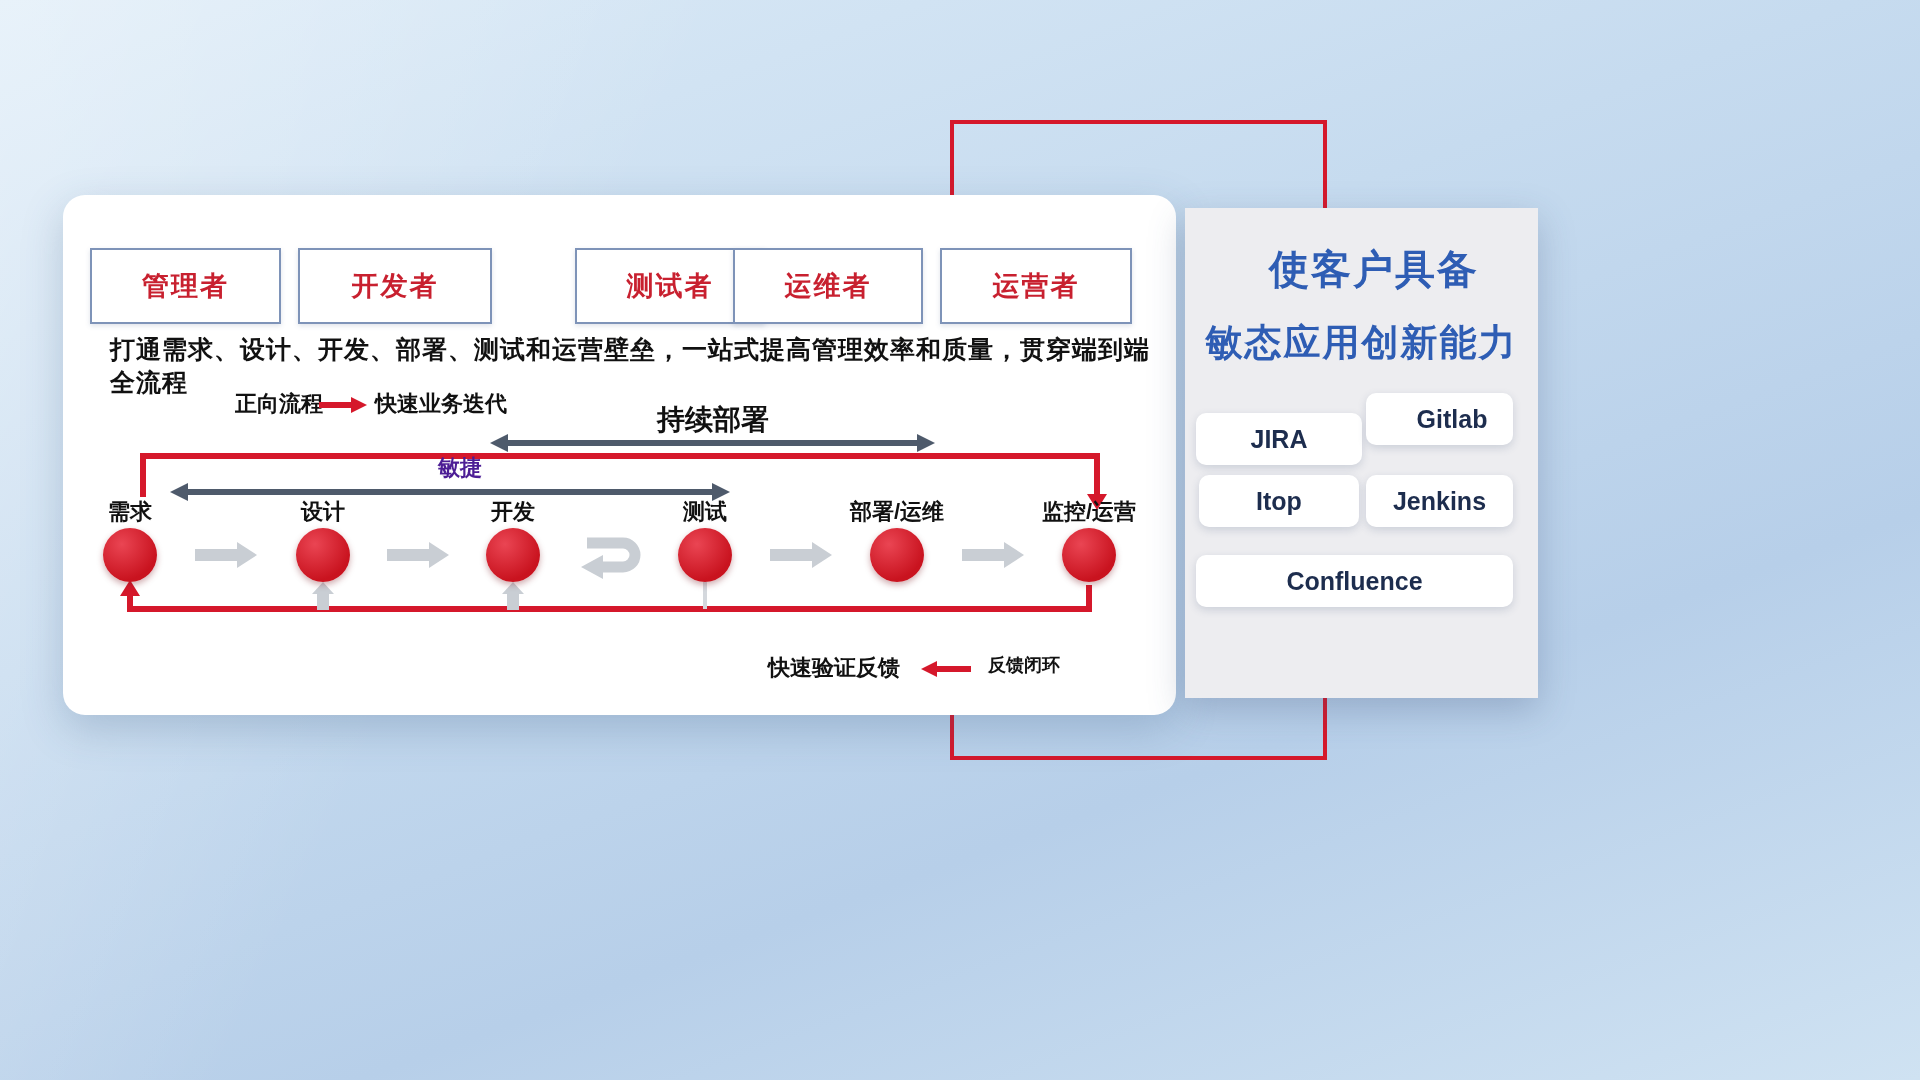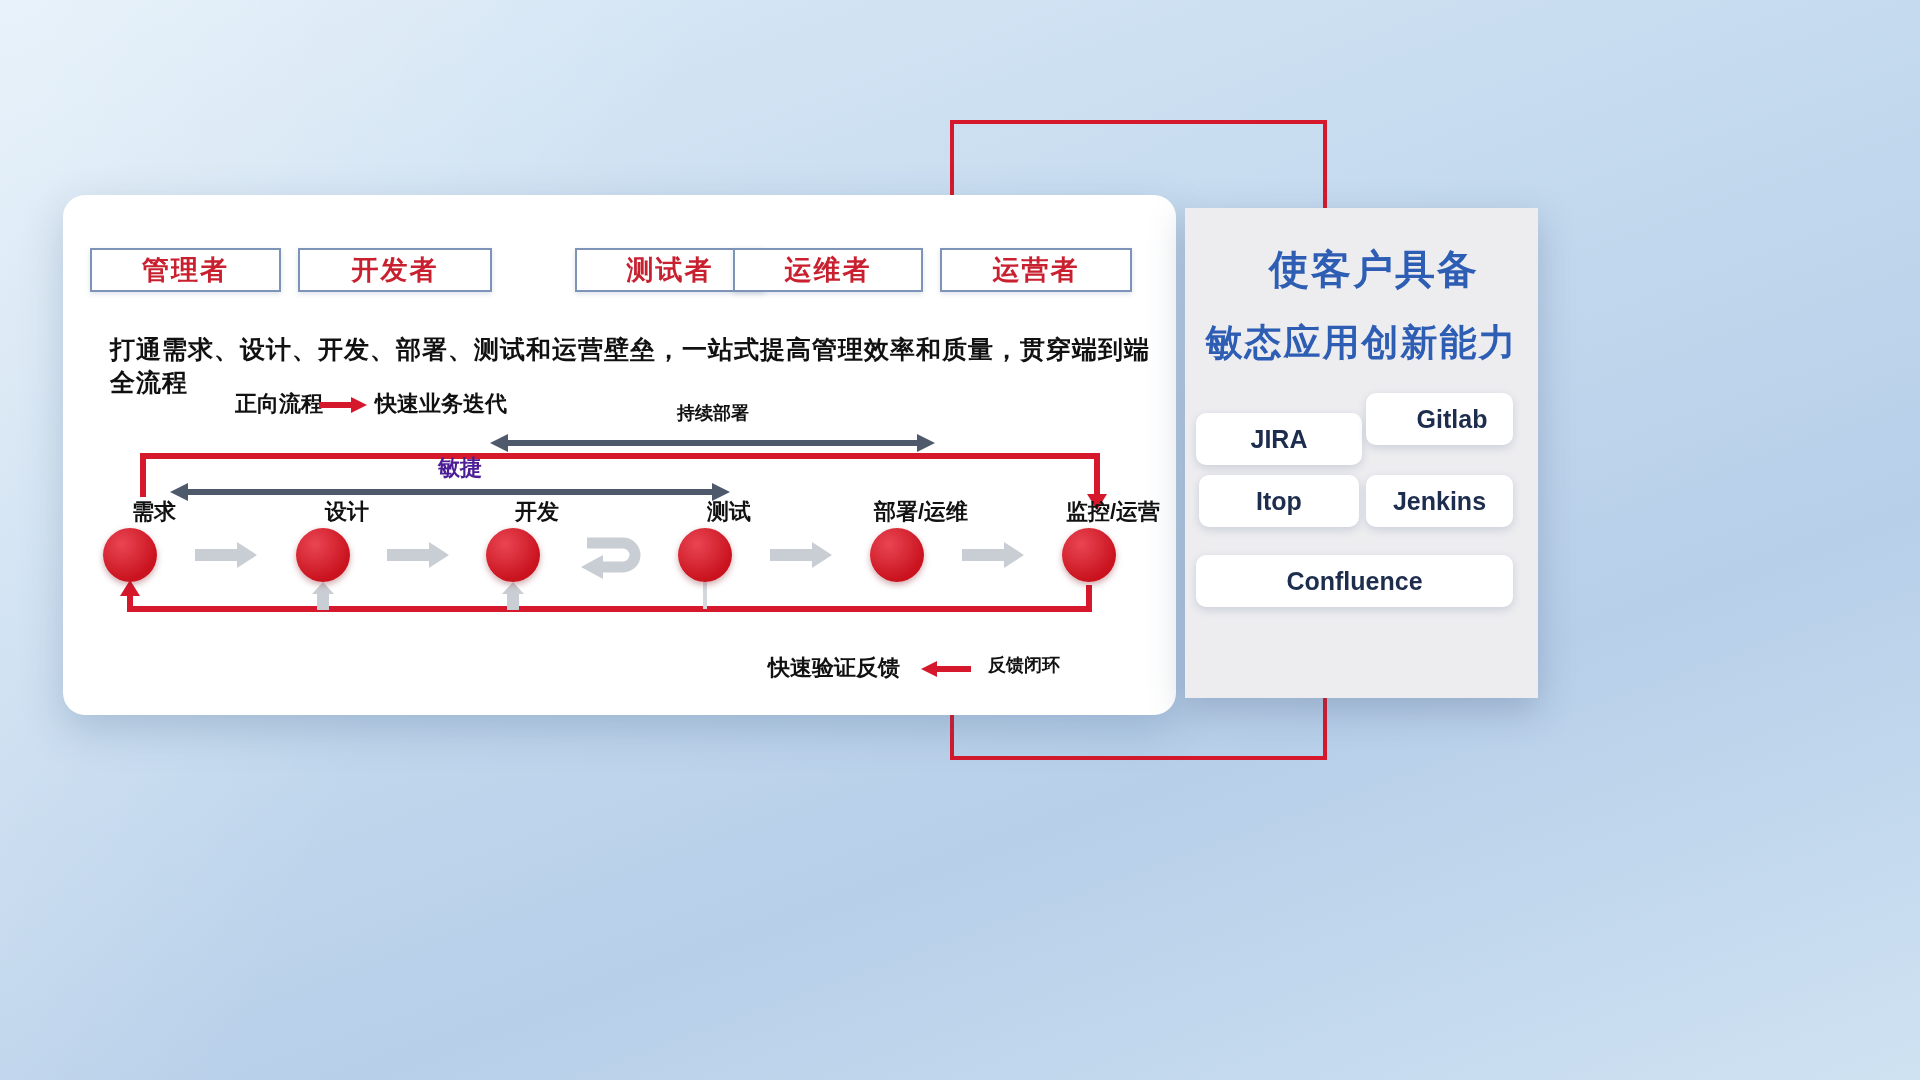--- a/index.html
+++ b/index.html
@@ -20,21 +20,21 @@
 
   
   .card {
     position:absolute; left:63px; top:195px; width:1113px; height:520px;
     background:#ffffff; border-radius:22px; z-index:2;
     box-shadow:0 14px 40px rgba(60,90,130,.25);
   }
 
   
   .role-box {
-    position:absolute; top:53px; height:44px; background:#fff;
+    position:absolute; top:53px; height:76px; background:#fff;
     border:2px solid #7e93b8; display:flex; align-items:center; justify-content:center;
     color:#c8202f; font-weight:bold; font-size:27px; letter-spacing:2px;
     box-shadow:0 2px 5px rgba(80,100,140,.18);
   }
   .rb1{left:27px;width:191px;} .rb2{left:235px;width:194px;} .rb3{left:468px;width:190px;margin-left:44px;}
   .rb4{left:670px;width:190px;} .rb5{left:877px;width:192px;}
 
   .desc {
     position:absolute; left:47px; top:138px; width:1040px;
     font-size:25px; font-weight:bold; color:#111; letter-spacing:1px;
@@ -58,21 +58,21 @@
   
   .darrow { position:absolute; height:18px; }
   .darrow .line { position:absolute; left:12px; right:12px; top:6px; height:6px; background:#4e5a6b; }
   .darrow .hl { position:absolute; left:0; top:0; width:0; height:0;
       border-right:18px solid #4e5a6b; border-top:9px solid transparent; border-bottom:9px solid transparent; }
   .darrow .hr { position:absolute; right:0; top:0; width:0; height:0;
       border-left:18px solid #4e5a6b; border-top:9px solid transparent; border-bottom:9px solid transparent; }
   .cd-arrow { left:427px; top:239px; width:445px; }
   .ag-arrow { left:107px; top:288px; width:560px; }
   .cd-label { position:absolute; left:650px; top:206px; transform:translateX(-50%);
-      font-size:18px; font-weight:bold; color:#111; }
+      font-size:28px; font-weight:bold; color:#111; }
   .ag-label { position:absolute; left:397px; top:258px; transform:translateX(-50%);
       font-size:22px; font-weight:bold; color:#4c1d95; }
 
   
   .redline { position:absolute; background:#d5182b; }
   .r-top    { left:77px; top:258px; width:960px; height:6px; }
   .r-left-v { left:77px; top:258px; width:6px; height:44px; }
   .r-right-v{ left:1031px; top:258px; width:6px; height:42px; }
   .r-right-head { position:absolute; left:1024px; top:299px; width:0; height:0;
       border-top:16px solid #d5182b; border-left:10px solid transparent; border-right:10px solid transparent; }
@@ -83,21 +83,21 @@
       border-bottom:16px solid #d5182b; border-left:10px solid transparent; border-right:10px solid transparent; }
 
   
   .stage-circle {
     position:absolute; top:333px; width:54px; height:54px; border-radius:50%;
     background:radial-gradient(circle at 35% 30%, #ea4553, #c9131f 70%);
     box-shadow:0 3px 6px rgba(120,20,30,.35); z-index:3;
   }
   .stage-label {
     position:absolute; top:302px; transform:translateX(-50%);
-    font-size:22px; font-weight:bold; color:#111; white-space:nowrap; z-index:3;margin-left:24px;
+    font-size:22px; font-weight:bold; color:#111; white-space:nowrap; z-index:3;
   }
 
   
   .harrow { position:absolute; top:347px; width:62px; height:26px; }
   .harrow .stem { position:absolute; left:0; top:7px; width:42px; height:12px; background:#c9ced4; }
   .harrow .head { position:absolute; left:42px; top:0; width:0; height:0;
       border-left:20px solid #c9ced4; border-top:13px solid transparent; border-bottom:13px solid transparent; }
 
   
   .uarrow { position:absolute; width:22px; height:28px; }

